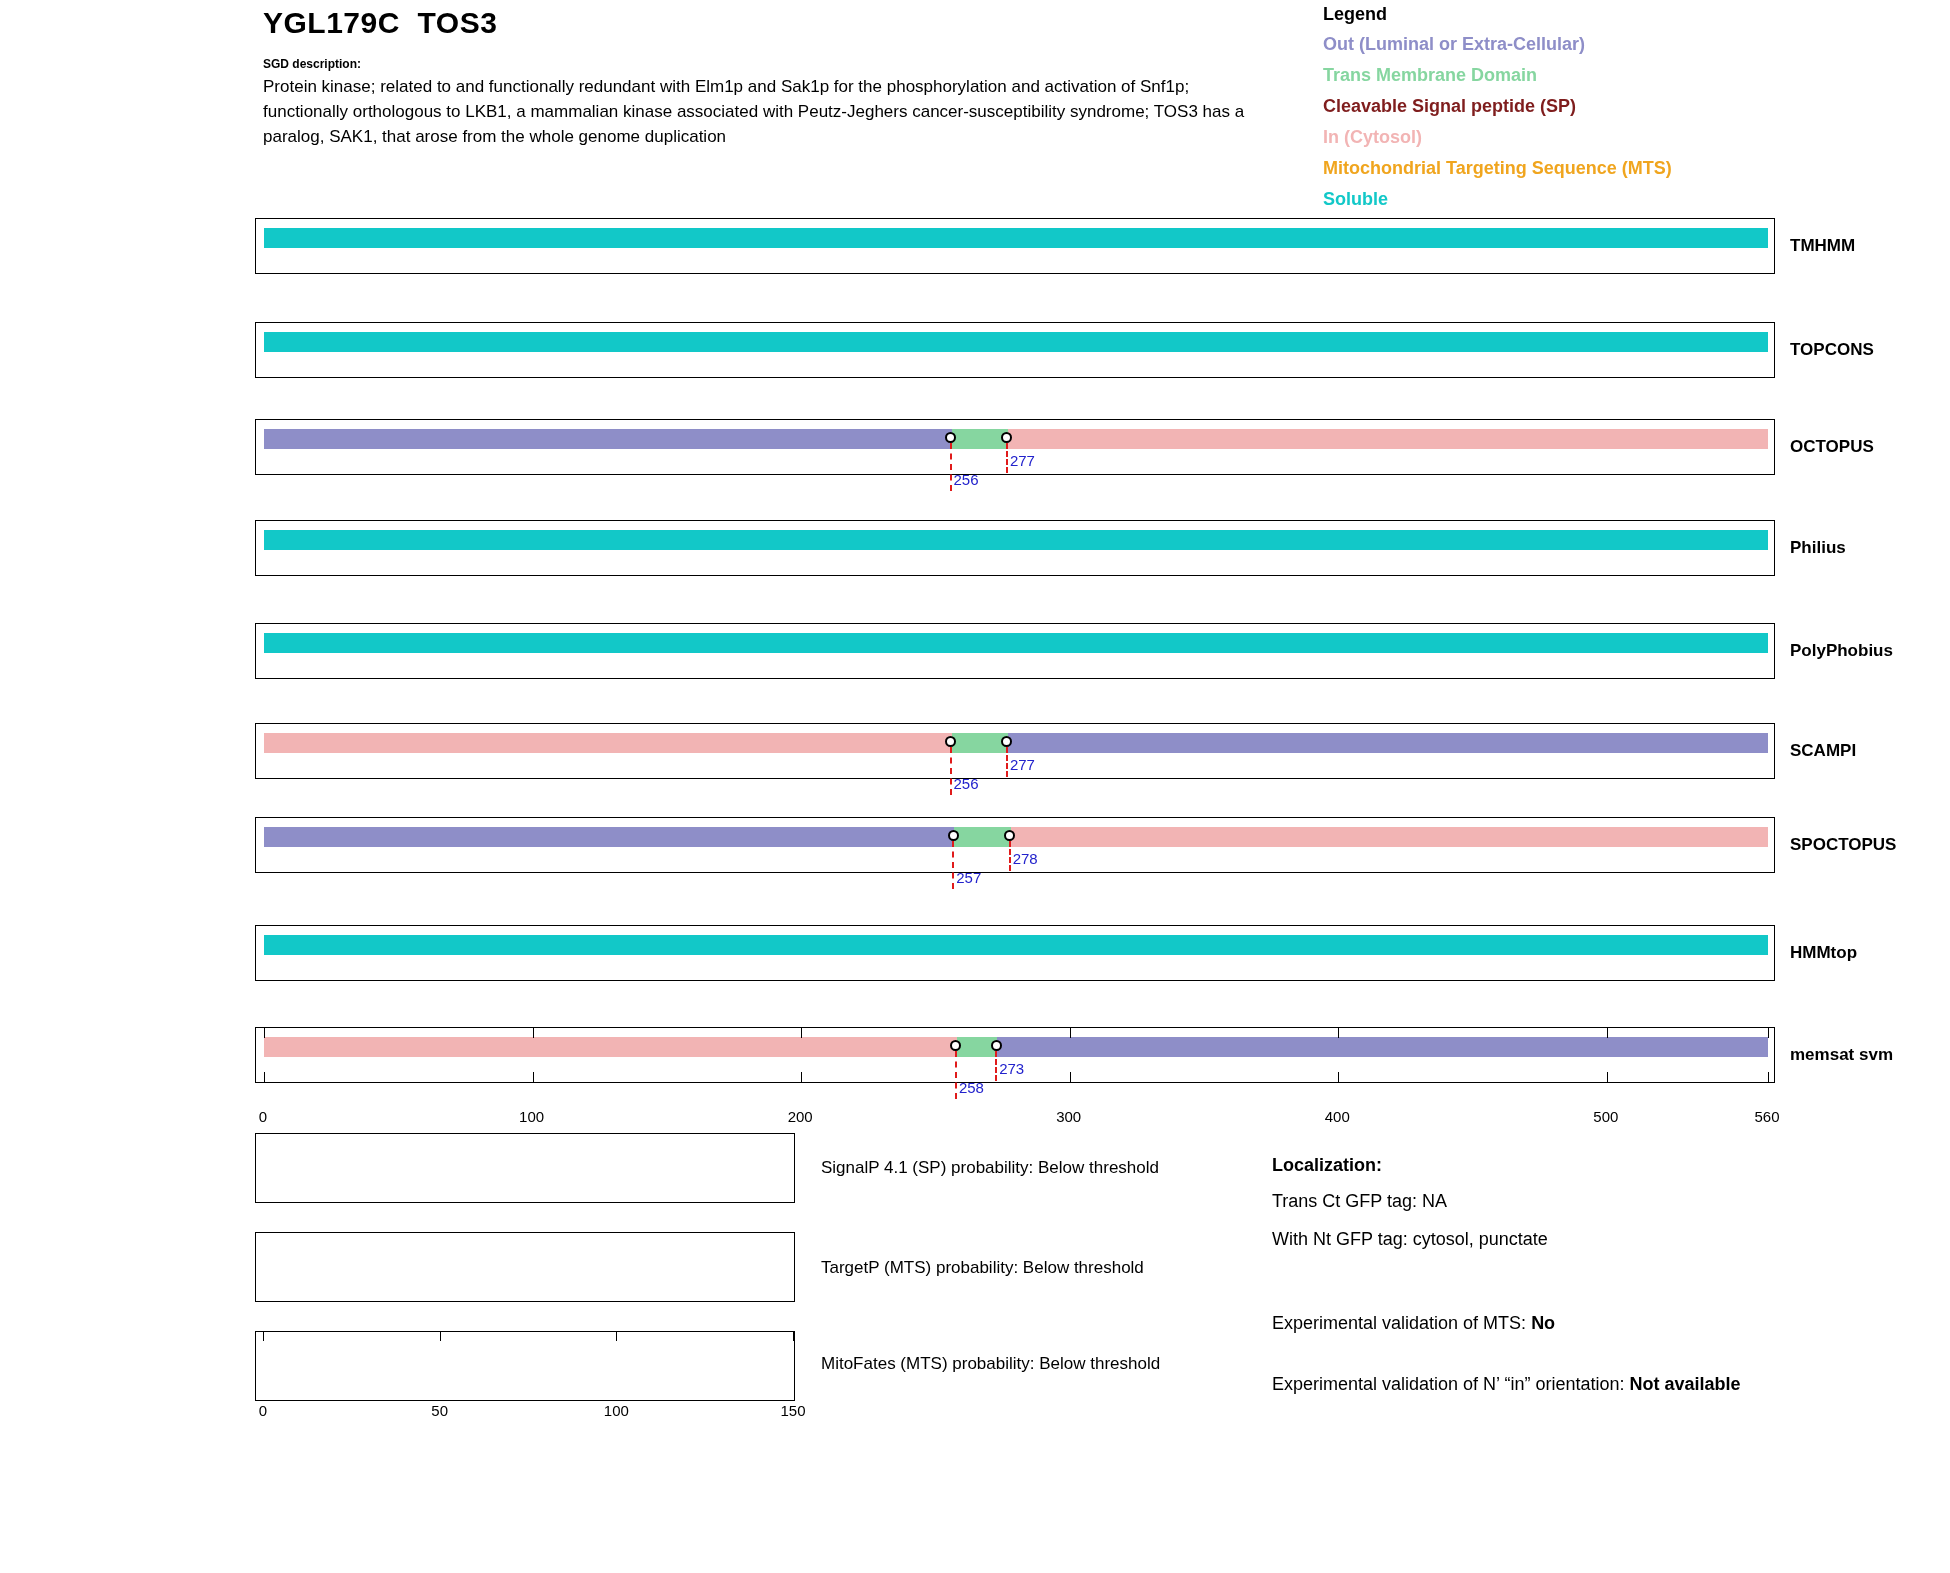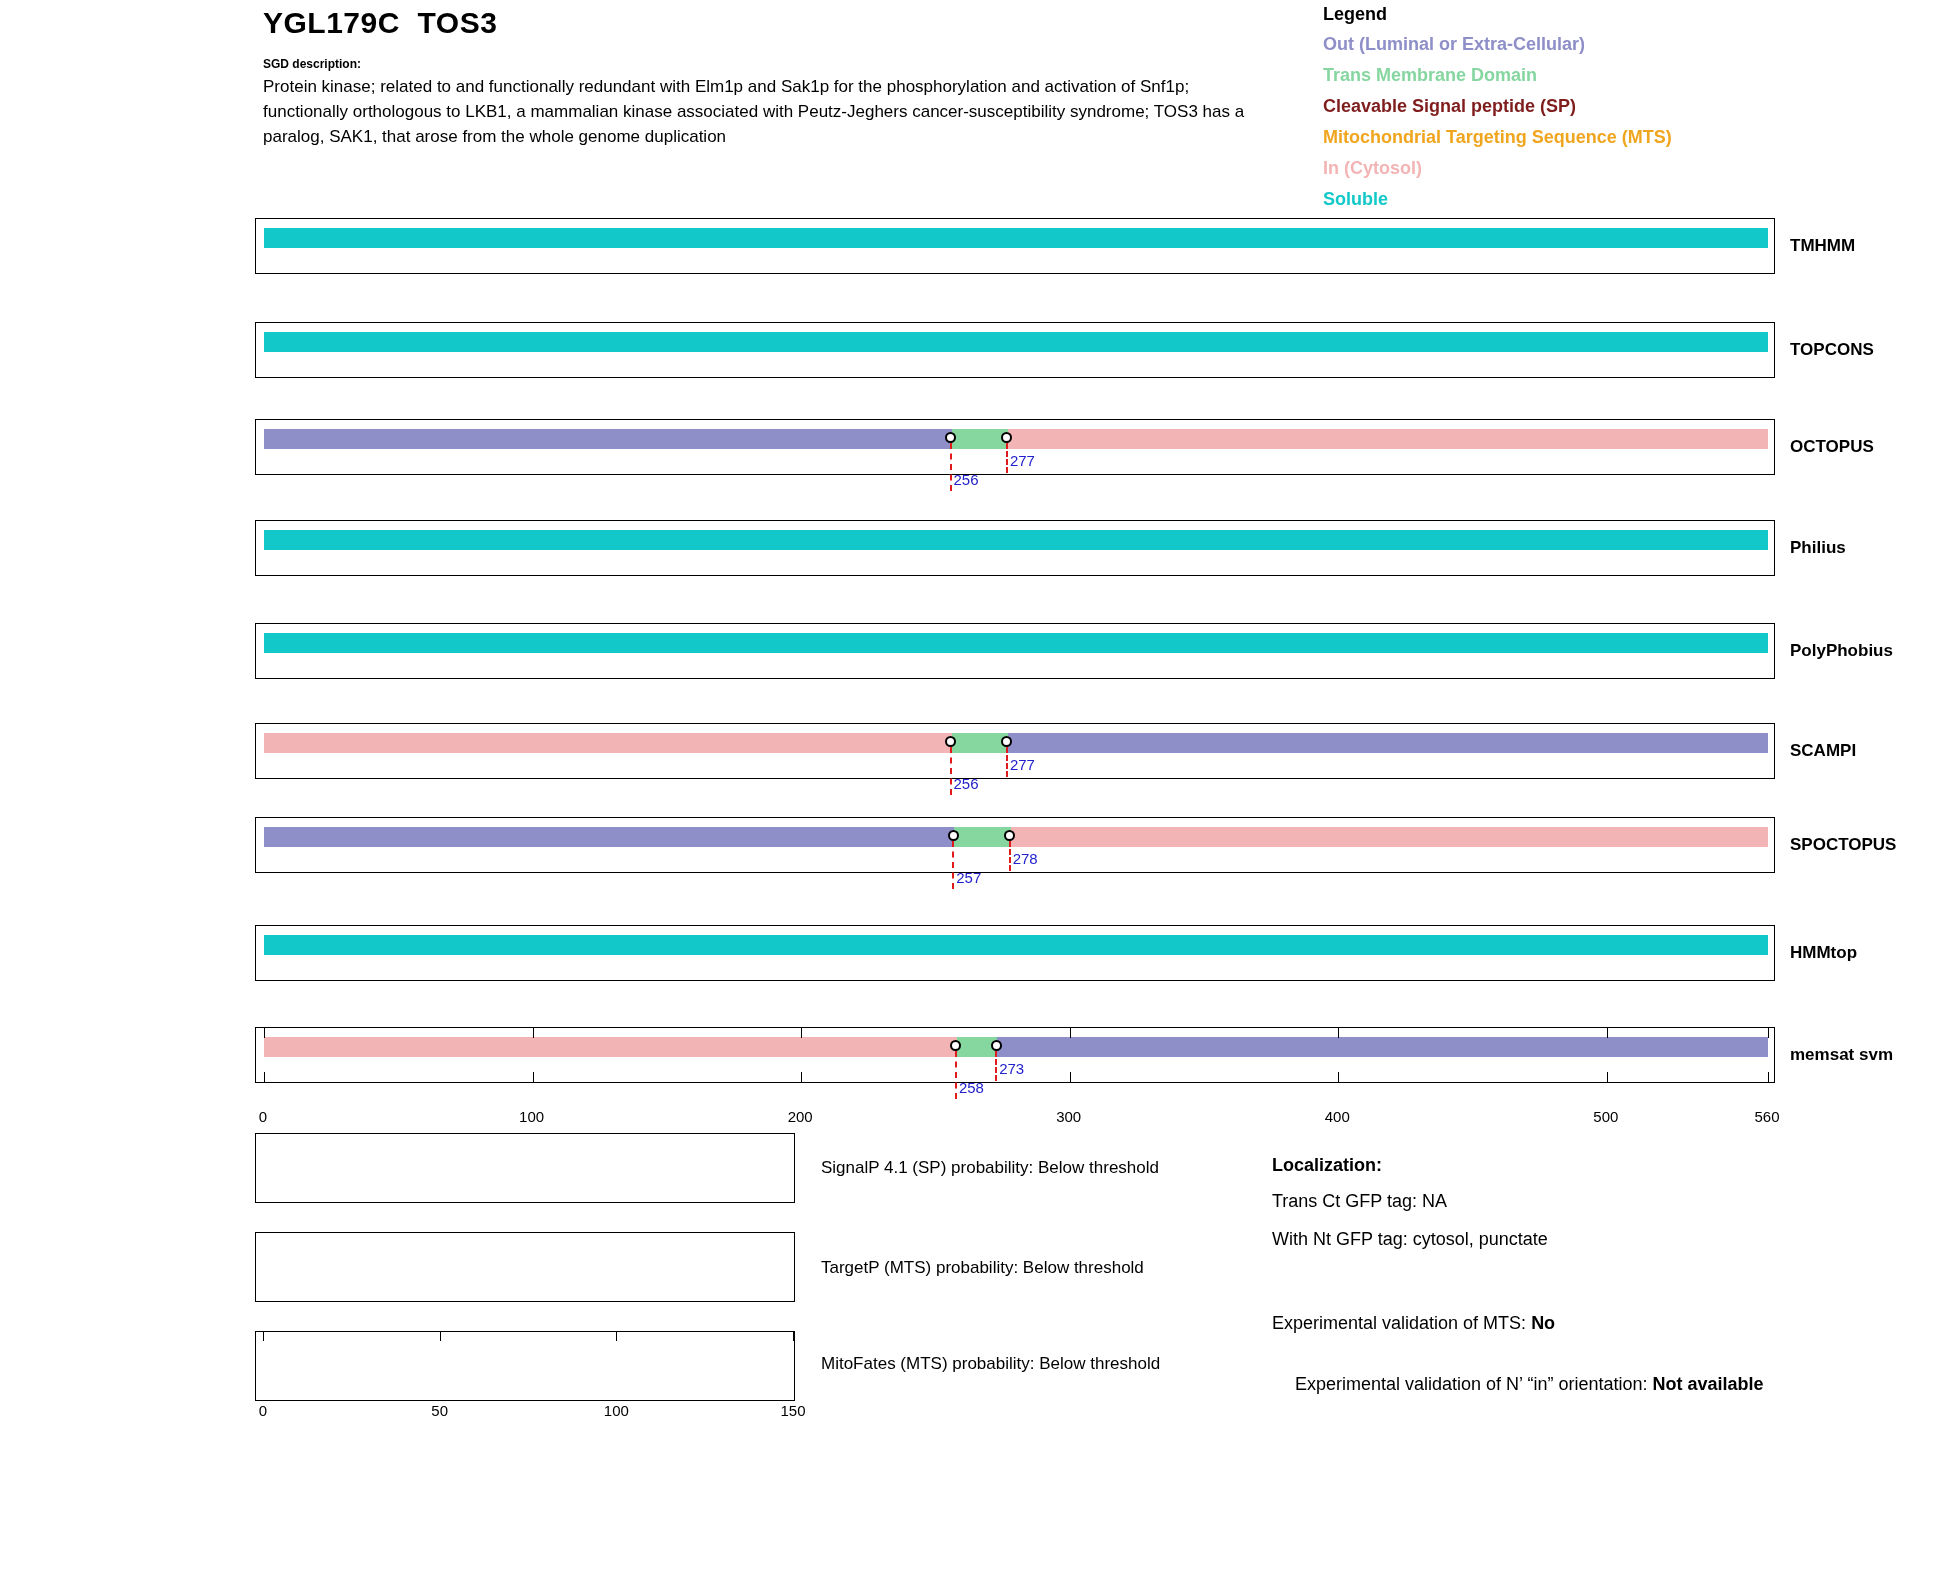--- a/index.html
+++ b/index.html
@@ -153,38 +153,38 @@
 
   
   .info {
     position: absolute;
     left: 1272px;
     font-size: 18px;
     line-height: 26px;
     white-space: nowrap;
   }
   .info b { font-weight: bold; }
-  .info.wrap { white-space: normal; width: 620px; margin-left: 23px; }
+  .info.wrap { white-space: normal; width: 620px; }
 </style>
 </head>
 <body>
 
 <div id="page">
 
   <div class="title">YGL179C  TOS3</div>
   <div class="sgd-label">SGD description:</div>
   <div class="sgd-desc">Protein kinase; related to and functionally redundant with Elm1p and Sak1p for the phosphorylation and activation of Snf1p; functionally orthologous to LKB1, a mammalian kinase associated with Peutz-Jeghers cancer-susceptibility syndrome; TOS3 has a paralog, SAK1, that arose from the whole genome duplication</div>
 
   <div class="legend">
     <div class="legend-title">Legend</div>
     <div class="legend-item" style="color:#8e8ec8">Out (Luminal or Extra-Cellular)</div>
     <div class="legend-item" style="color:#86d6a0">Trans Membrane Domain</div>
     <div class="legend-item" style="color:#7f1d1d">Cleavable Signal peptide (SP)</div>
+    <div class="legend-item" style="color:#f2b4b4">In (Cytosol)</div>
     <div class="legend-item" style="color:#f0a51e">Mitochondrial Targeting Sequence (MTS)</div>
-    <div class="legend-item" style="color:#f2b4b4">In (Cytosol)</div>
     <div class="legend-item" style="color:#12c8c8">Soluble</div>
   </div>
 
   <div id="tracks-root">
       <div class="track" style="top: 218px;">
         <div class="track-inner">
           <div class="seg" style="left: 0px; width: 1504px; background: rgb(18, 200, 200);"></div>
         </div>
       </div>
       <div class="track-label" style="left: 1790px; top: 236px;">TMHMM</div>

